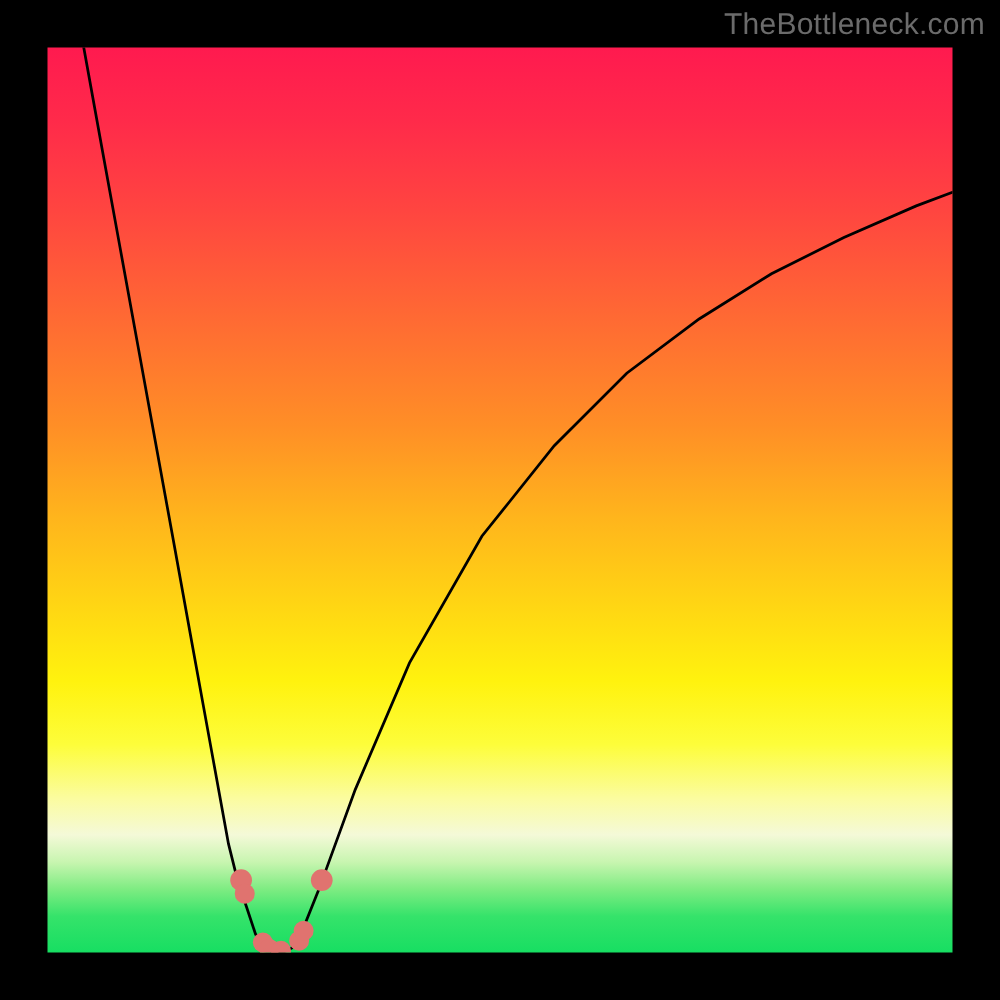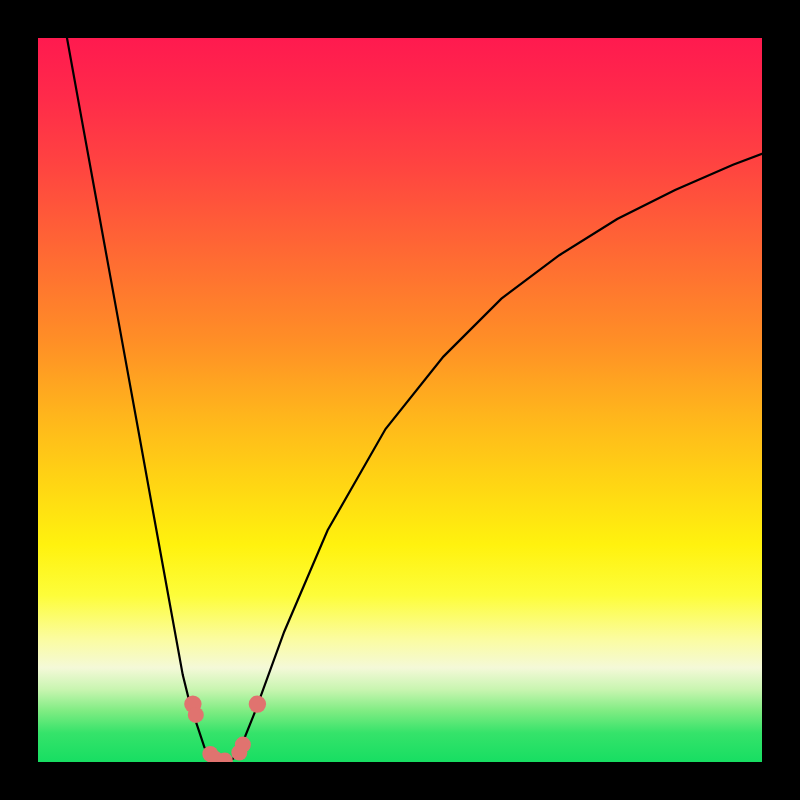--- a/index.html
+++ b/index.html
@@ -62,20 +62,21 @@
   }
   .marker {
     fill: #e0736f;
     stroke: none;
   }
 </style>
 </head>
 <body>
 
 <div class="frame">
+  <div class="watermark">TheBottleneck.com</div>
   <div class="plot">
     <svg class="curve" viewBox="0 0 724 724">
       <path id="curve-path" fill="none" stroke="#000" stroke-width="2.2" stroke-linecap="round" d="M29.0 0.0 L43.4 79.6 L57.9 159.3 L72.4 238.9 L86.9 318.6 L101.4 398.2 L115.8 477.8 L130.3 557.5 L144.8 637.1 L152.0 666.1 L159.3 687.8 L166.5 709.5 L173.8 720.4 L181.0 724.0 L188.2 724.0 L195.5 720.4 L202.7 709.5 L217.2 673.3 L246.2 593.7 L289.6 492.3 L347.5 391.0 L405.4 318.6 L463.4 260.6 L521.3 217.2 L579.2 181.0 L637.1 152.0 L695.0 126.7 L724.0 115.8 "></path>
       <g id="markers">
           <circle cx="154.9" cy="666.1" r="8.7" class="marker"></circle>
           <circle cx="157.8" cy="676.9" r="8.0" class="marker"></circle>
           <circle cx="172.3" cy="716.0" r="8.0" class="marker"></circle>
           <circle cx="177.4" cy="721.1" r="8.0" class="marker"></circle>
           <circle cx="186.8" cy="722.6" r="8.0" class="marker"></circle>
           <circle cx="201.3" cy="714.6" r="8.0" class="marker"></circle>

